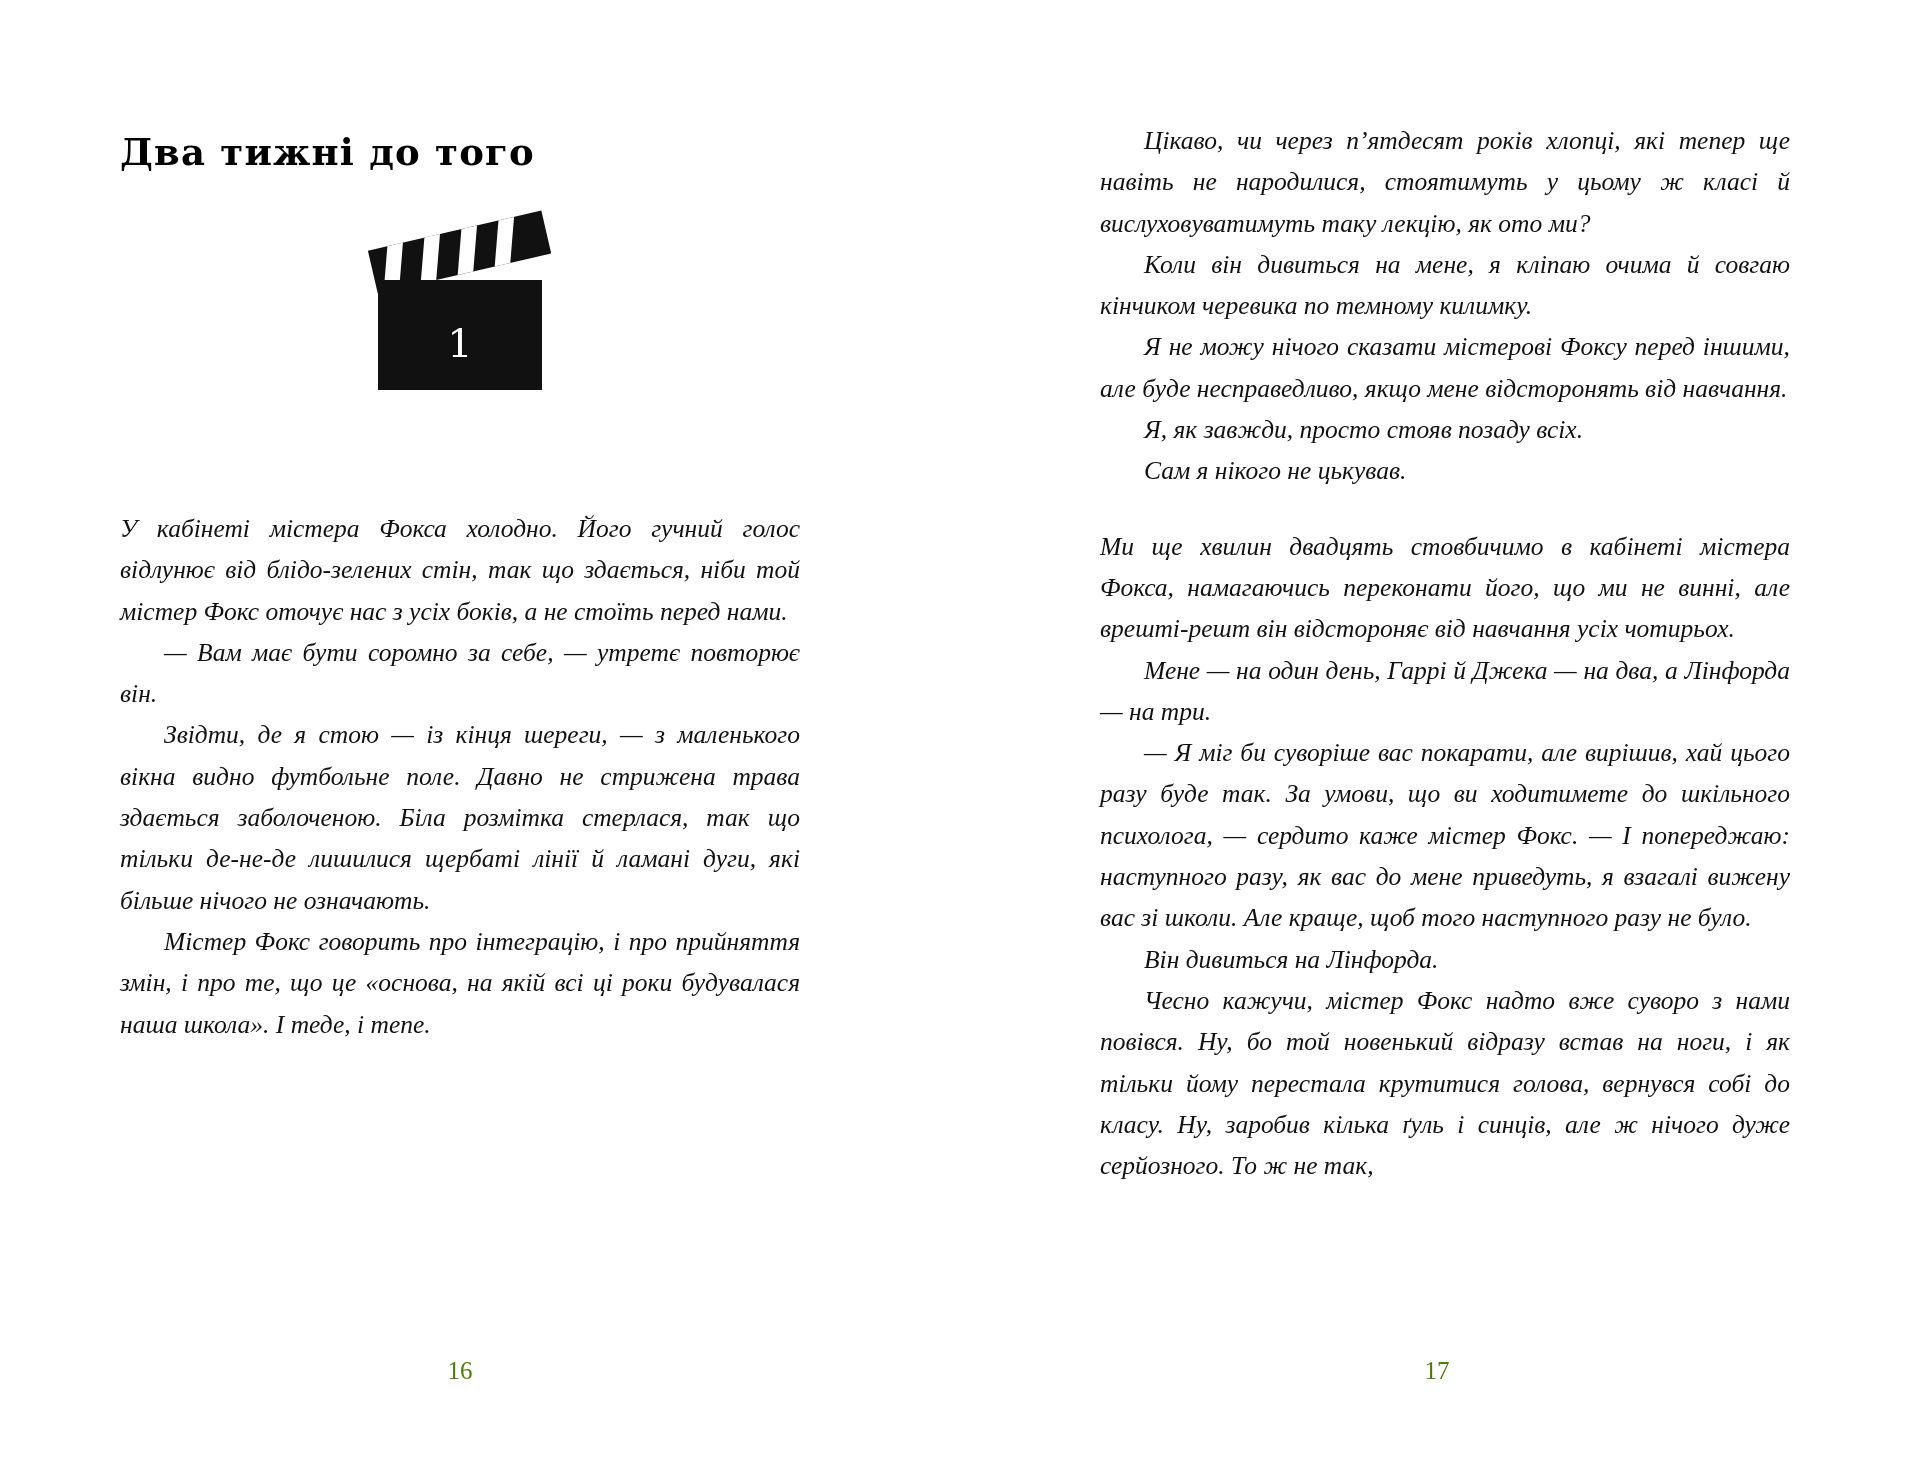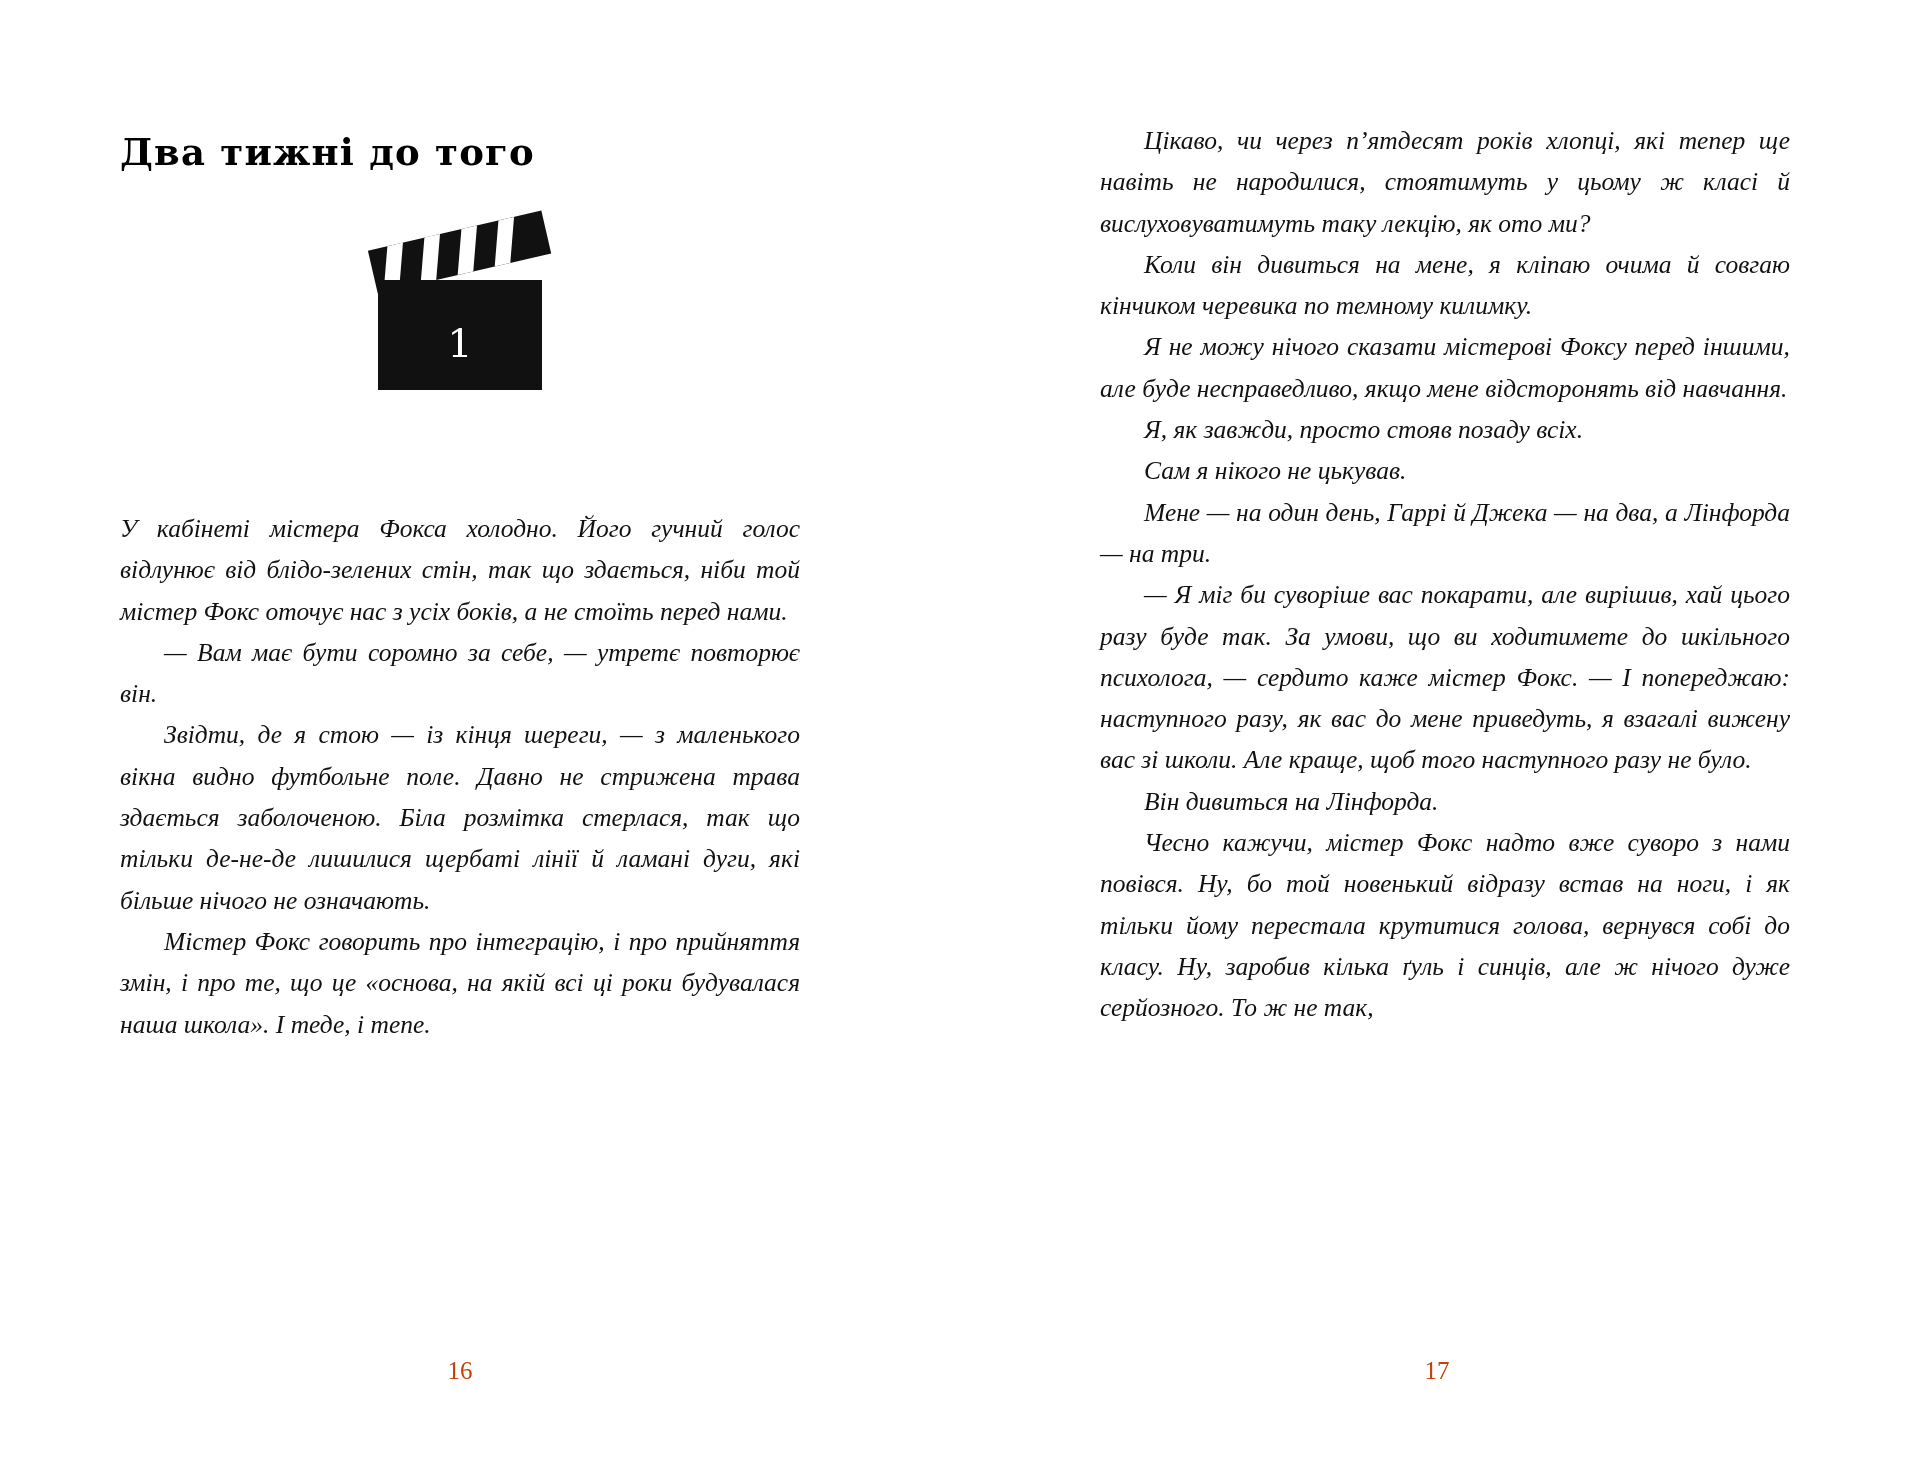--- a/index.html
+++ b/index.html
@@ -89,21 +89,21 @@
   .body-text p.gap {
     margin-top: 34px;
   }
   .folio {
     position: absolute;
     bottom: 92px;
     left: 0;
     right: 0;
     text-align: center;
     font-size: 25px;
-    color: #c2410c;
+    color: #4d7c0f;
   }
   .page-left .folio { padding-right: 40px; }
   .page-right .folio { padding-right: 6px; }
 </style>
 </head>
 <body>
 
 <div class="spread">
 
   <div class="page page-left">
@@ -140,20 +140,21 @@
 
   <div class="page page-right">
 
     <div class="body-text">
       <p>Цікаво, чи через п’ятдесят років хлопці, які тепер ще навіть не народилися, стоятимуть у цьому ж класі й вислуховуватимуть таку лекцію, як ото ми?</p>
       <p>Коли він дивиться на мене, я кліпаю очима й совгаю кінчиком черевика по темному килимку.</p>
       <p>Я не можу нічого сказати містерові Фоксу перед іншими, але буде несправедливо, якщо мене відсторонять від навчання.</p>
       <p>Я, як завжди, просто стояв позаду всіх.</p>
       <p>Сам я нікого не цькував.</p>
 
+      <p class="gap noindent">Ми ще хвилин двадцять стовбичимо в кабінеті містера Фокса, намагаючись переконати його, що ми не винні, але врешті-решт він відстороняє від навчання усіх чотирьох.</p>
       <p>Мене — на один день, Гаррі й Джека — на два, а Лінфорда — на три.</p>
       <p>— Я міг би суворіше вас покарати, але вирішив, хай цього разу буде так. За умови, що ви ходитимете до шкільного психолога, — сердито каже містер Фокс. — І попереджаю: наступного разу, як вас до мене приведуть, я взагалі вижену вас зі школи. Але краще, щоб того наступного разу не було.</p>
       <p>Він дивиться на Лінфорда.</p>
       <p>Чесно кажучи, містер Фокс надто вже суворо з нами повівся. Ну, бо той новенький відразу встав на ноги, і як тільки йому перестала крутитися голова, вернувся собі до класу. Ну, заробив кілька ґуль і синців, але ж нічого дуже серйозного. То ж не так,</p>
     </div>
 
     <div class="folio">17</div>
   </div>
 
 </div>

